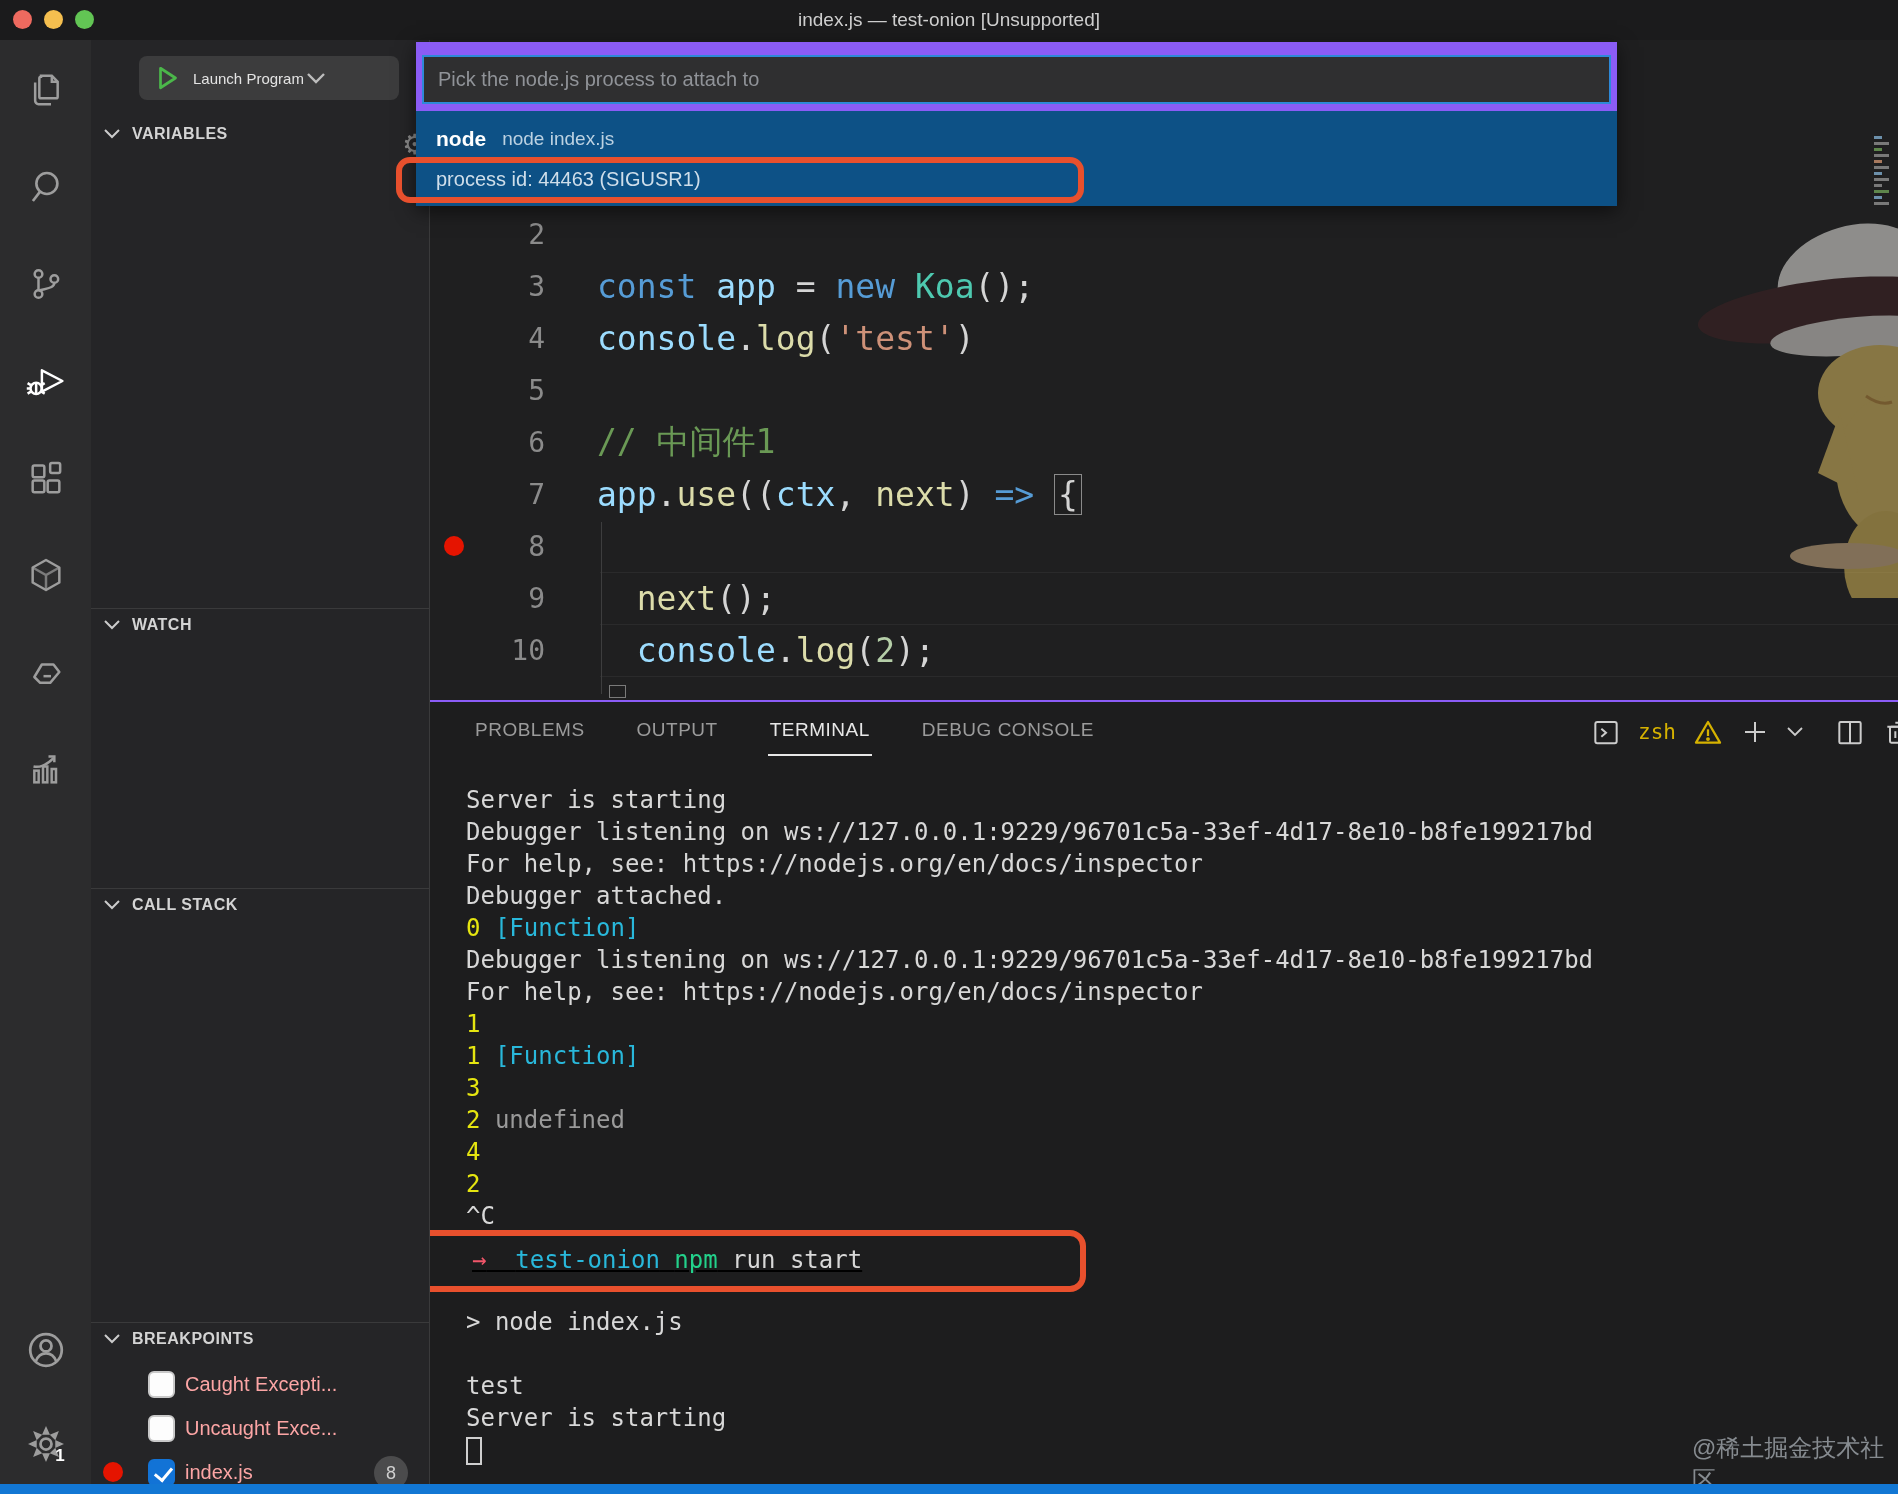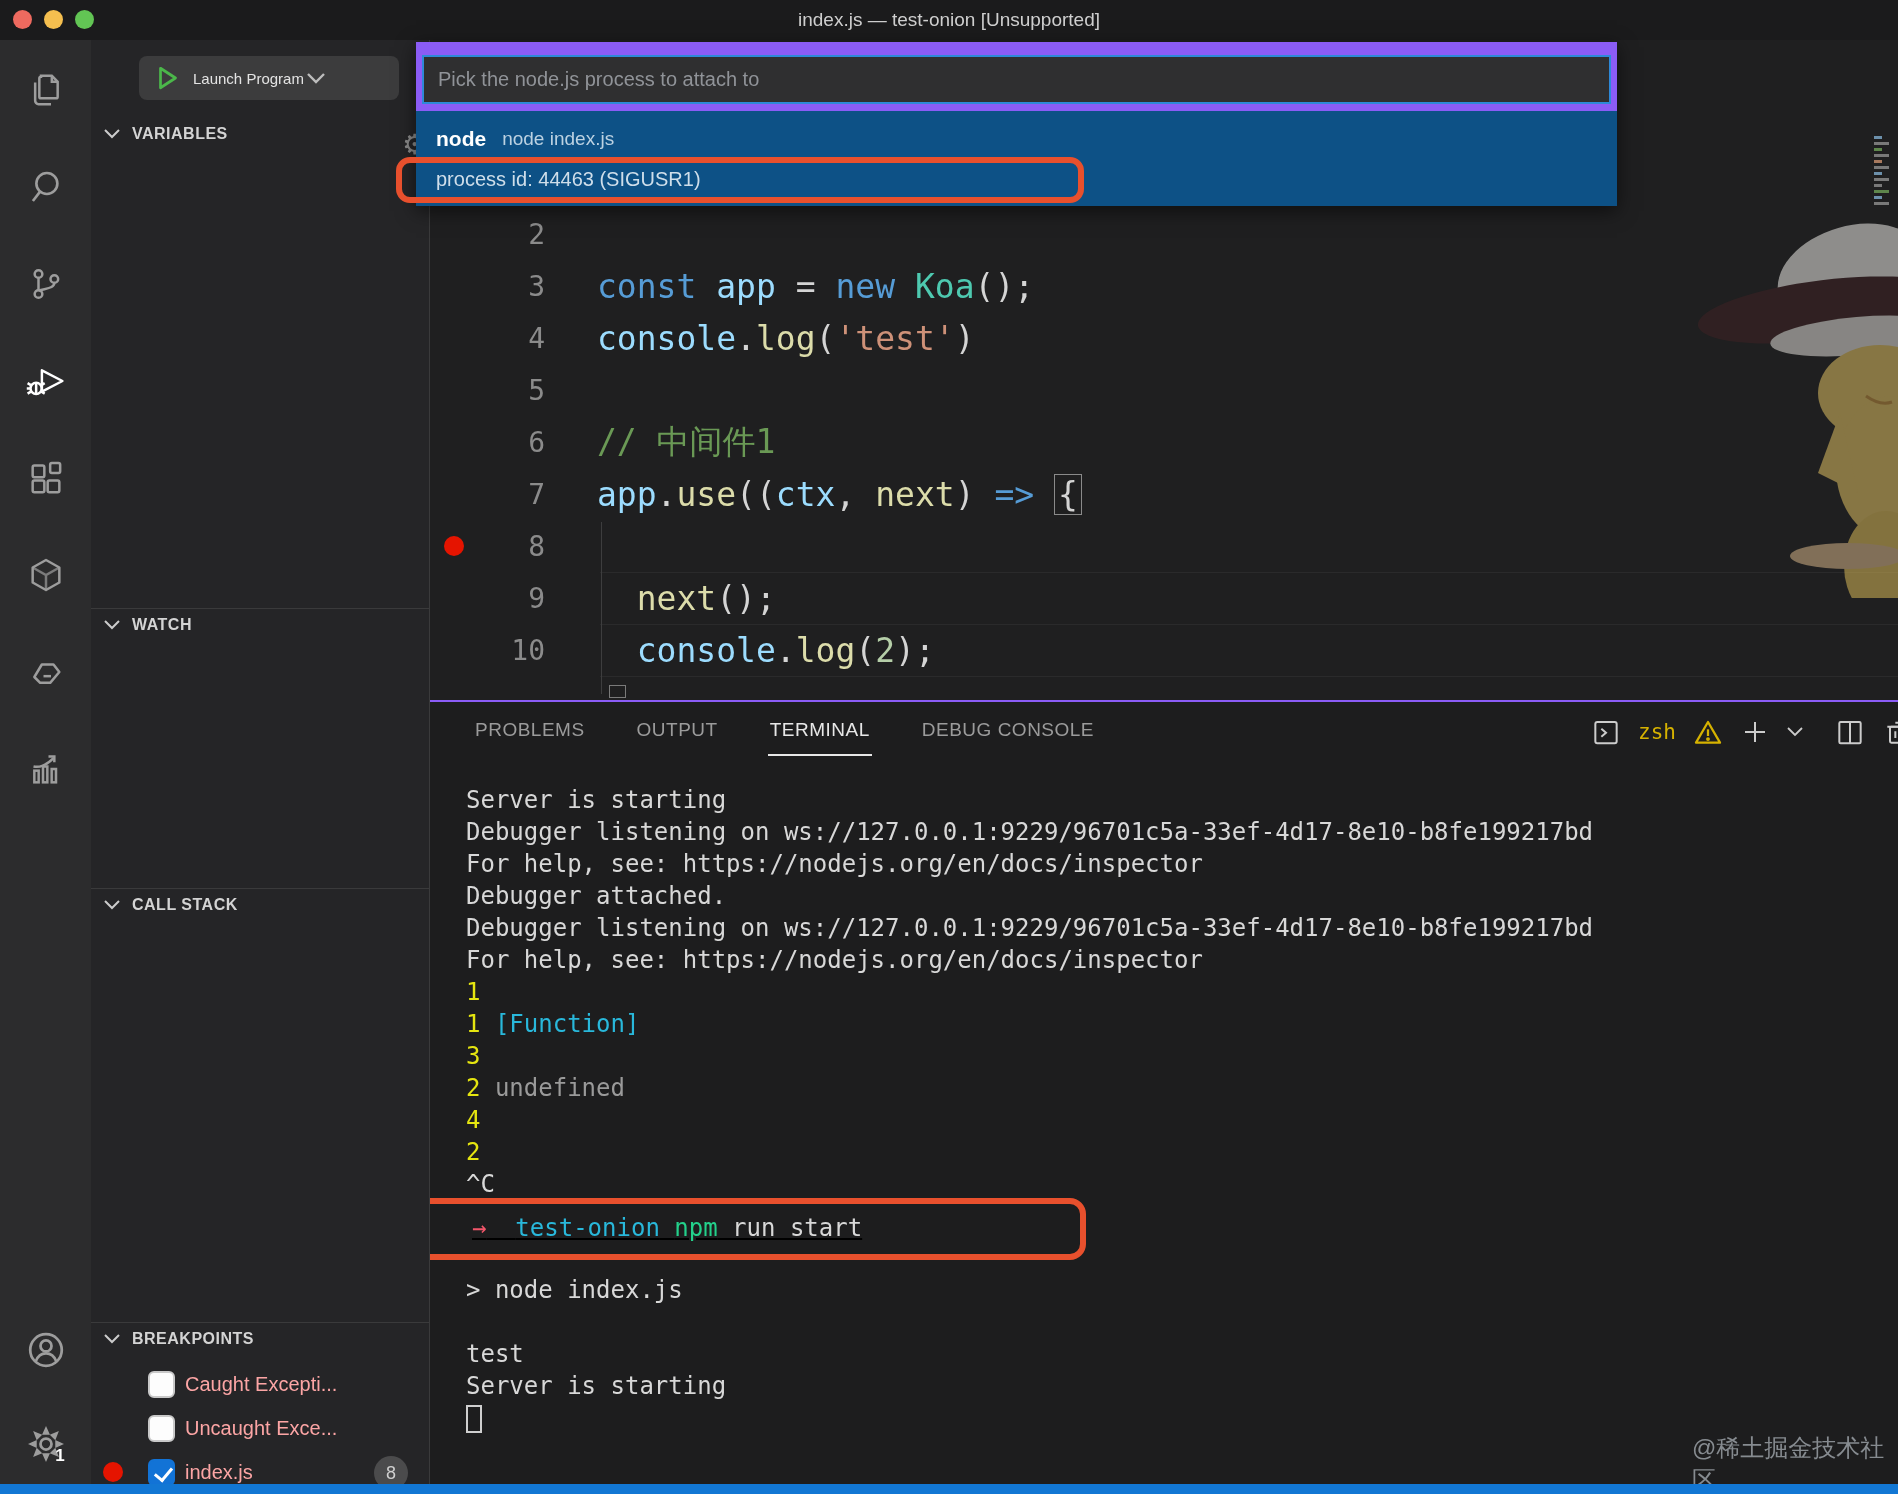--- a/index.html
+++ b/index.html
@@ -390,20 +390,21 @@
           <rect x="6" y="8" width="12" height="12" rx="1"></rect>
           <path d="M4 8h16M10 5h4M10 11.5v5M14 11.5v5"></path>
         </svg>
     </span>
   </div>
   <div id="terminal-output">
       <div class="t-line"><span style="color: rgb(216, 216, 216);">Server is starting</span></div>
       <div class="t-line"><span style="color: rgb(216, 216, 216);">Debugger listening on ws://127.0.0.1:9229/96701c5a-33ef-4d17-8e10-b8fe199217bd</span></div>
       <div class="t-line"><span style="color: rgb(216, 216, 216);">For help, see: https://nodejs.org/en/docs/inspector</span></div>
       <div class="t-line"><span style="color: rgb(216, 216, 216);">Debugger attached.</span></div>
+      <div class="t-line"><span style="color: rgb(229, 229, 16);">0</span><span style="color: rgb(216, 216, 216);"> </span><span style="color: rgb(41, 184, 219);">[Function]</span></div>
       <div class="t-line"><span style="color: rgb(216, 216, 216);">Debugger listening on ws://127.0.0.1:9229/96701c5a-33ef-4d17-8e10-b8fe199217bd</span></div>
       <div class="t-line"><span style="color: rgb(216, 216, 216);">For help, see: https://nodejs.org/en/docs/inspector</span></div>
       <div class="t-line"><span style="color: rgb(229, 229, 16);">1</span></div>
       <div class="t-line"><span style="color: rgb(229, 229, 16);">1</span><span style="color: rgb(216, 216, 216);"> </span><span style="color: rgb(41, 184, 219);">[Function]</span></div>
       <div class="t-line"><span style="color: rgb(229, 229, 16);">3</span></div>
       <div class="t-line"><span style="color: rgb(229, 229, 16);">2</span><span style="color: rgb(216, 216, 216);"> </span><span style="color: rgb(154, 154, 154);">undefined</span></div>
       <div class="t-line"><span style="color: rgb(229, 229, 16);">4</span></div>
       <div class="t-line"><span style="color: rgb(229, 229, 16);">2</span></div>
       <div class="t-line"><span style="color: rgb(216, 216, 216);">^C</span></div>
       <div class="ann-box" style="border-color: rgb(232, 80, 45); text-decoration: underline;">

